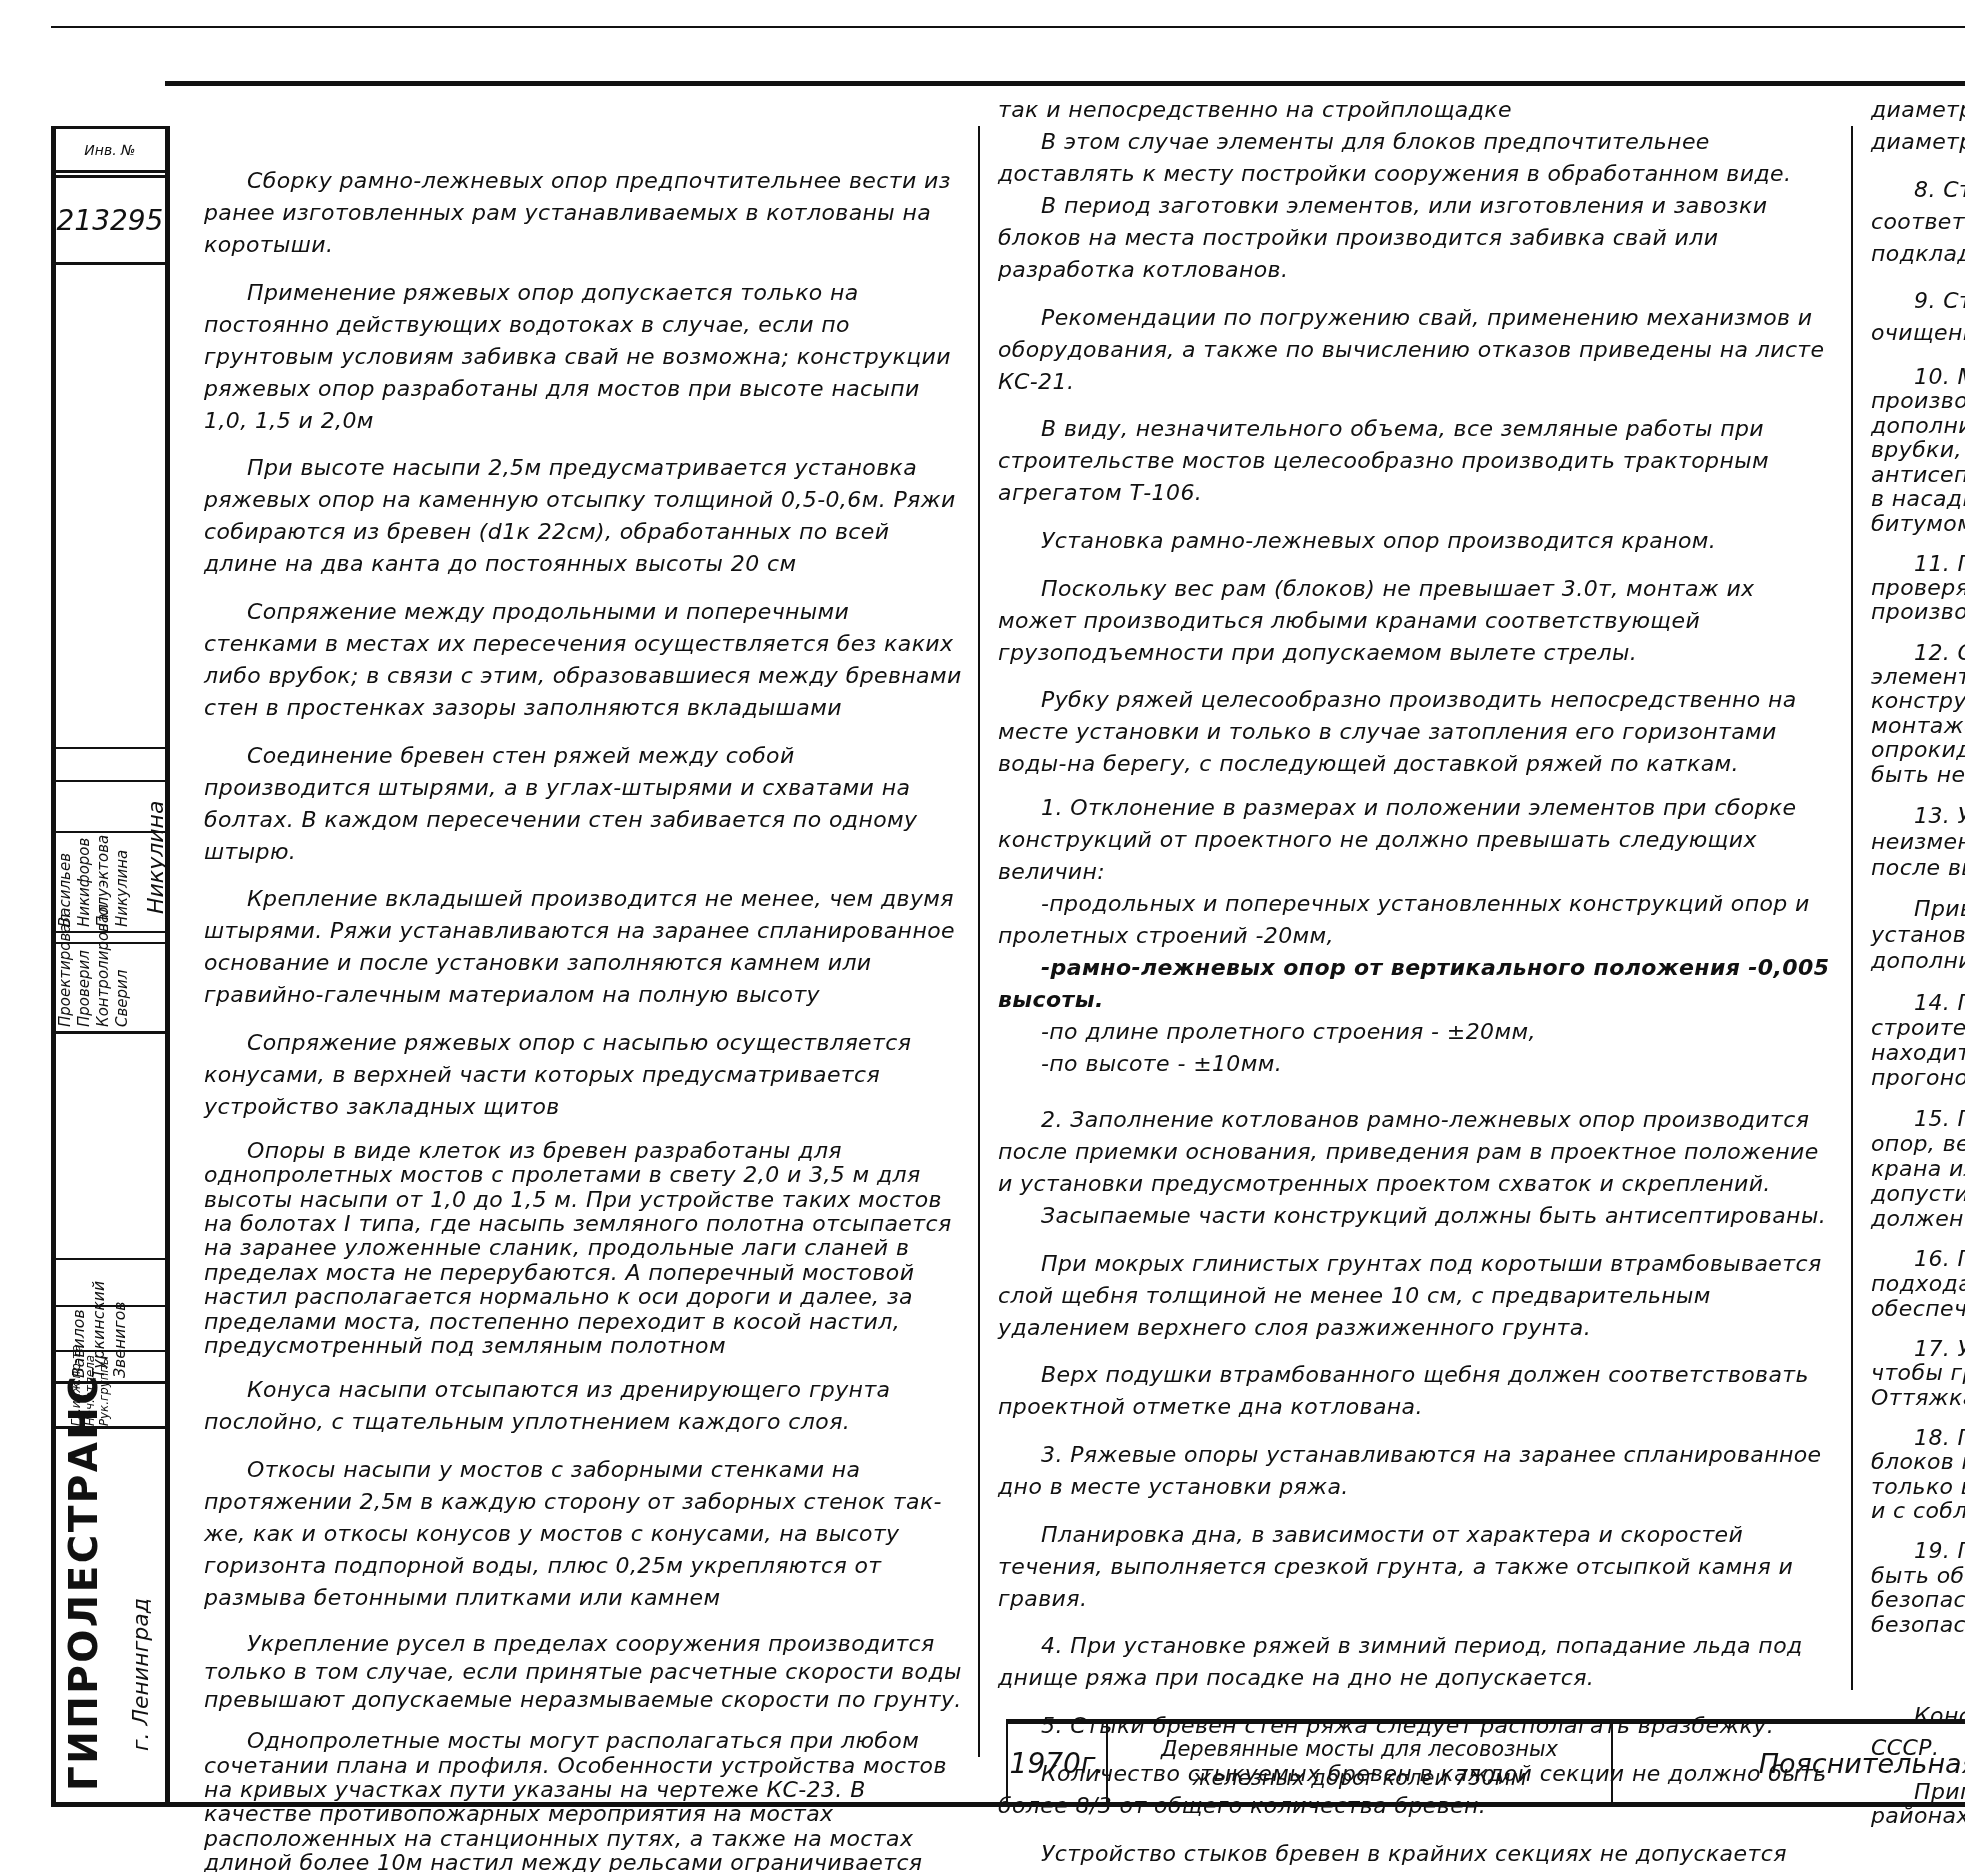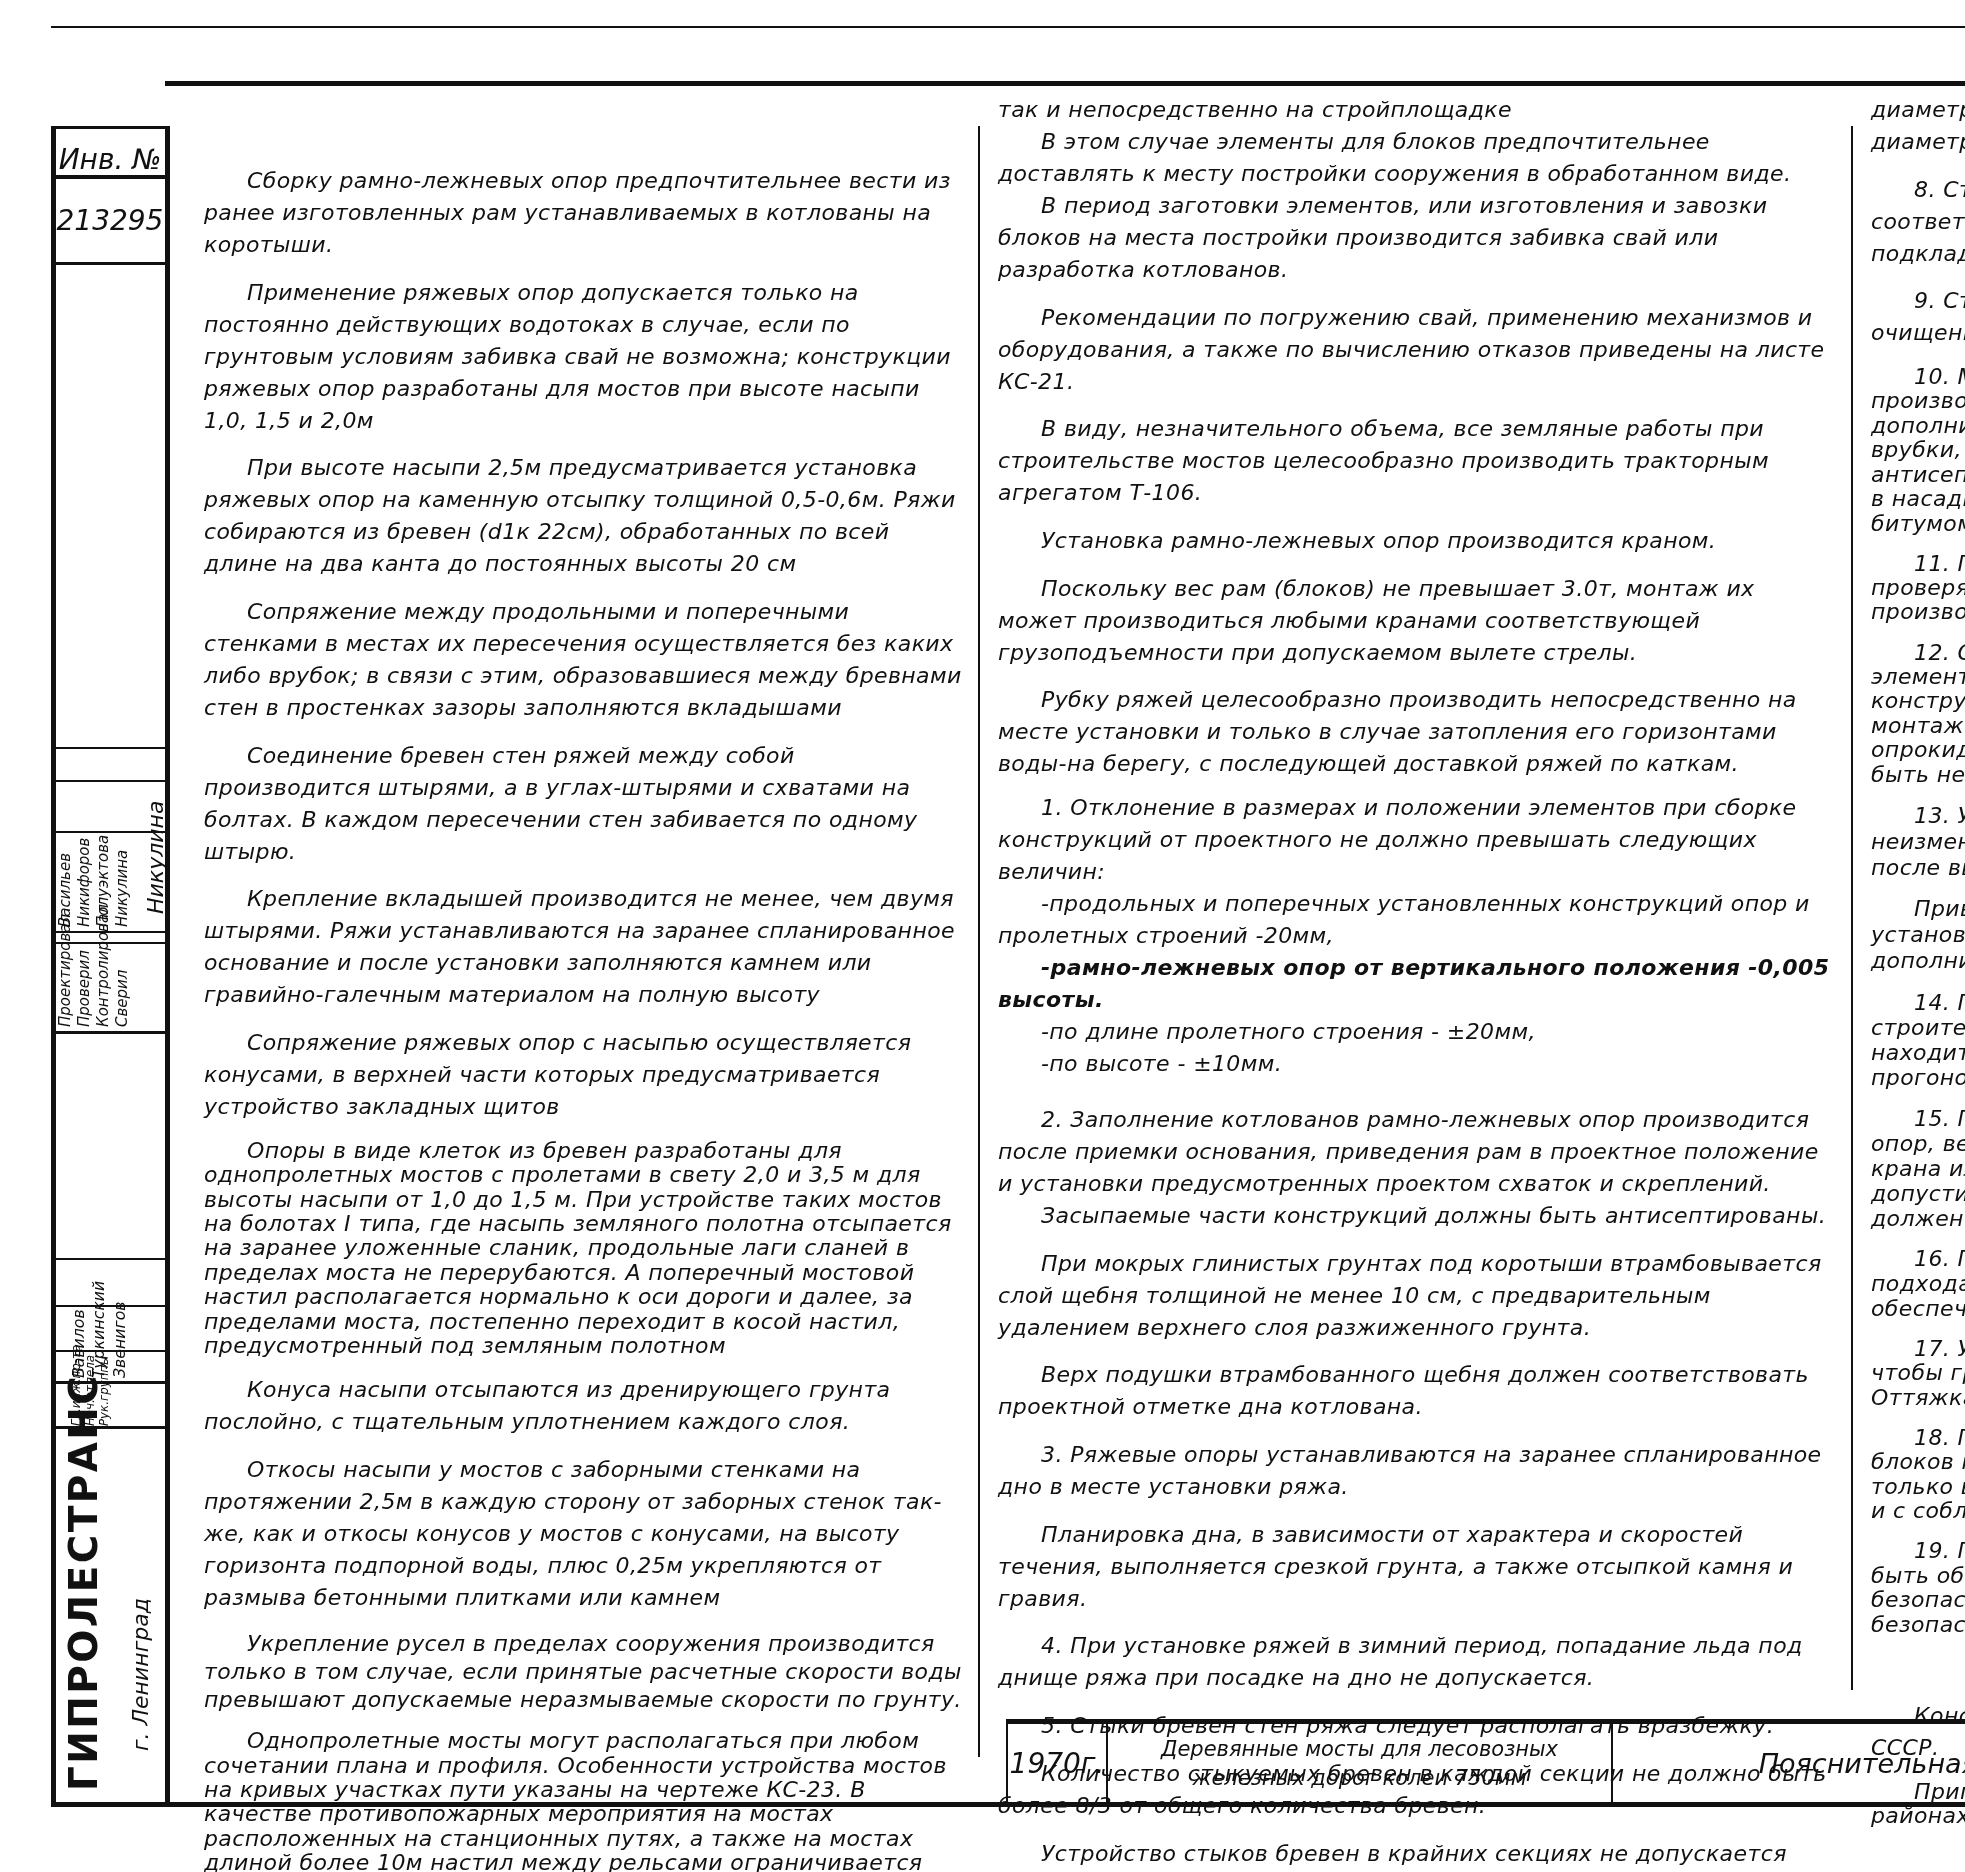--- a/index.html
+++ b/index.html
@@ -20,21 +20,21 @@
 <div class="hline" style="left:165px;top:81px;width:2610px;height:4.7px;"></div>
 <div class="hline" style="left:51px;top:1802px;width:2724px;height:4.7px;"></div>
 <div class="vline" style="left:51px;top:126px;width:4.7px;height:1680px;"></div>
 <div class="vline" style="left:165px;top:126px;width:4.7px;height:1680px;"></div>
 
 <div class="hline" style="left:51px;top:25.5px;width:2673px;height:2px;"></div>
 
 <div class="vline" style="left:978px;top:126px;width:2.4px;height:1631px;"></div>
 <div class="vline" style="left:1851px;top:126px;width:2.4px;height:1564px;"></div>
 
-<div class="inv-box" style="left:51px;top:126px;width:118px;height:53px;font-size:28px;align-items:flex-end;">
+<div class="inv-box" style="left:51px;top:126px;width:118px;height:47px;font-size:14px;">
   <span>Инв. №</span>
 </div>
 <div class="inv-box" style="left:51px;top:175px;width:118px;height:90px;font-size:28px;">
   <span>213295</span>
 </div>
 
 <div class="stamp-cell" style="left:51px;top:747px;width:118px;height:197px;">
   <div class="rot" style="left:90px;top:165px;font-size:22px;">Никулина</div>
 </div>
 <div class="stamp-cell" style="left:51px;top:786px;width:118px;height:110px;border:none;">

